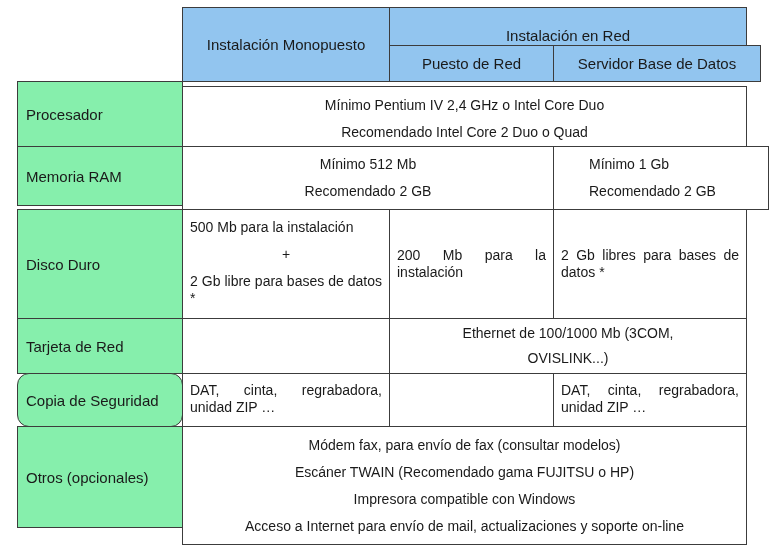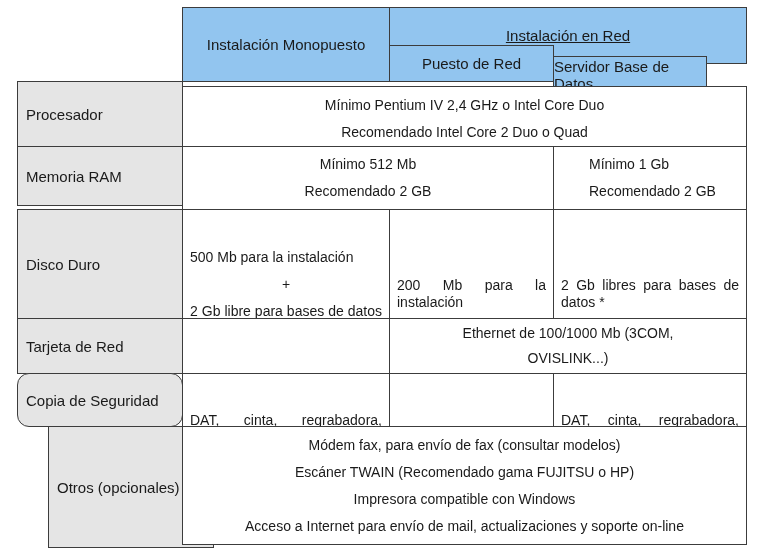--- a/index.html
+++ b/index.html
@@ -1,59 +1,59 @@
 <!DOCTYPE html>
 <html><head>
 <meta charset="utf-8">
 <style>
   html, body { margin:0; padding:0; background:#ffffff; }
   body { width:772px; height:549px; position:relative; overflow:hidden;
          font-family:"Liberation Sans", sans-serif; color:#1a1a1a; font-size:14px; }
   .cell { position:absolute; box-sizing:border-box; border:1px solid #3c3c3c; }
   .hdr { background:#92c5ef; display:flex; align-items:center; justify-content:center; font-size:15px; }
-  .lbl { background:#e5e5e5; display:flex; align-items:center; padding-left:8px; font-size:15px; }
+  .lbl { background:#86efac; display:flex; align-items:center; padding-left:8px; font-size:15px; }
   .body { background:#ffffff; }
   .center { display:flex; flex-direction:column; align-items:center; justify-content:center; text-align:center; }
   .line { line-height:27px; }
-  .just { text-align:justify; text-align-last:left; line-height:17px; padding:0 7px;margin-top:30px; }
+  .just { text-align:justify; text-align-last:left; line-height:17px; padding:0 7px; }
 </style>
 </head>
 <body>
 
 <div>
 
   <div class="cell hdr" style="left:182px;top:7px;width:208px;height:75px;">
     <span>Instalación Monopuesto</span>
   </div>
-  <div class="cell hdr" style="left:389px;top:7px;width:358px;height:57px;text-decoration:underline;">
+  <div class="cell hdr" style="left:389px;top:7px;width:358px;height:57px;">
     <span>Instalación en Red</span>
   </div>
   <div class="cell hdr" style="left:389px;top:45px;width:165px;height:37px;">
     <span>Puesto de Red</span>
   </div>
-  <div class="cell hdr" style="left:553px;top:45px;width:154px;height:37px;margin-top:11px;">
+  <div class="cell hdr" style="left:553px;top:45px;width:208px;height:37px;">
     <span>Servidor Base de Datos</span>
   </div>
 
   <div class="cell lbl" style="left:17px;top:81px;width:166px;height:66px;">
     <span>Procesador</span>
   </div>
   <div class="cell body center" style="left:182px;top:86px;width:565px;height:66px;">
     <span class="line">Mínimo Pentium IV 2,4 GHz o Intel Core Duo</span>
     <span class="line">Recomendado Intel Core 2 Duo o Quad</span>
   </div>
 
   <div class="cell lbl" style="left:17px;top:146px;width:166px;height:60px;">
     <span>Memoria RAM</span>
   </div>
   <div class="cell body center" style="left:182px;top:146px;width:372px;height:64px;">
     <span class="line">Mínimo 512 Mb</span>
     <span class="line">Recomendado 2 GB</span>
   </div>
-  <div class="cell body" style="left:553px;top:146px;width:194px;height:64px;display:flex;flex-direction:column;justify-content:center;padding-left:35px;">
+  <div class="cell body" style="left:553px;top:146px;width:216px;height:64px;display:flex;flex-direction:column;justify-content:center;padding-left:35px;">
     <span class="line">Mínimo 1 Gb</span>
     <span class="line">Recomendado 2 GB</span>
   </div>
 
   <div class="cell lbl" style="left:17px;top:209px;width:166px;height:110px;">
     <span>Disco Duro</span>
   </div>
   <div class="cell body" style="left:182px;top:209px;width:208px;height:110px;padding-top:9px;">
     <div class="just">500 Mb para la instalación</div>
     <div style="text-align:center;line-height:17px;margin-top:10px;">+</div>
@@ -83,21 +83,21 @@
   <div class="cell body" style="left:182px;top:373px;width:208px;height:54px;padding-top:8px;">
     <div class="just">DAT, cinta, regrabadora, unidad ZIP …</div>
   </div>
   <div class="cell body" style="left:389px;top:373px;width:165px;height:54px;">
     <span></span>
   </div>
   <div class="cell body" style="left:553px;top:373px;width:194px;height:54px;padding-top:8px;">
     <div class="just">DAT, cinta, regrabadora, unidad ZIP …</div>
   </div>
 
-  <div class="cell lbl" style="left:17px;top:426px;width:166px;height:122px;margin-left:31px;">
+  <div class="cell lbl" style="left:17px;top:426px;width:166px;height:102px;">
     <span>Otros (opcionales)</span>
   </div>
   <div class="cell body center" style="left:182px;top:426px;width:565px;height:119px;">
     <span class="line">Módem fax, para envío de fax (consultar modelos)</span>
     <span class="line">Escáner TWAIN (Recomendado gama FUJITSU o HP)</span>
     <span class="line">Impresora compatible con Windows</span>
     <span class="line">Acceso a Internet para envío de mail, actualizaciones y soporte on-line</span>
   </div>
 </div>
 

